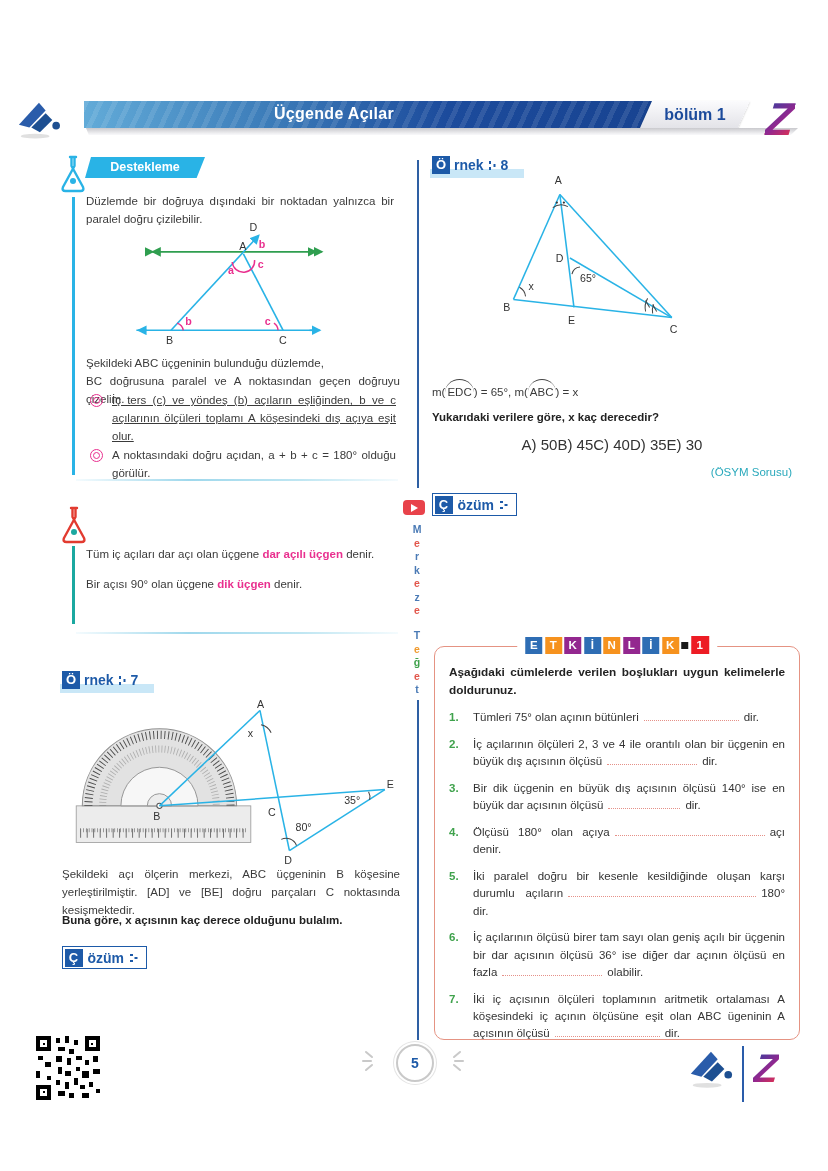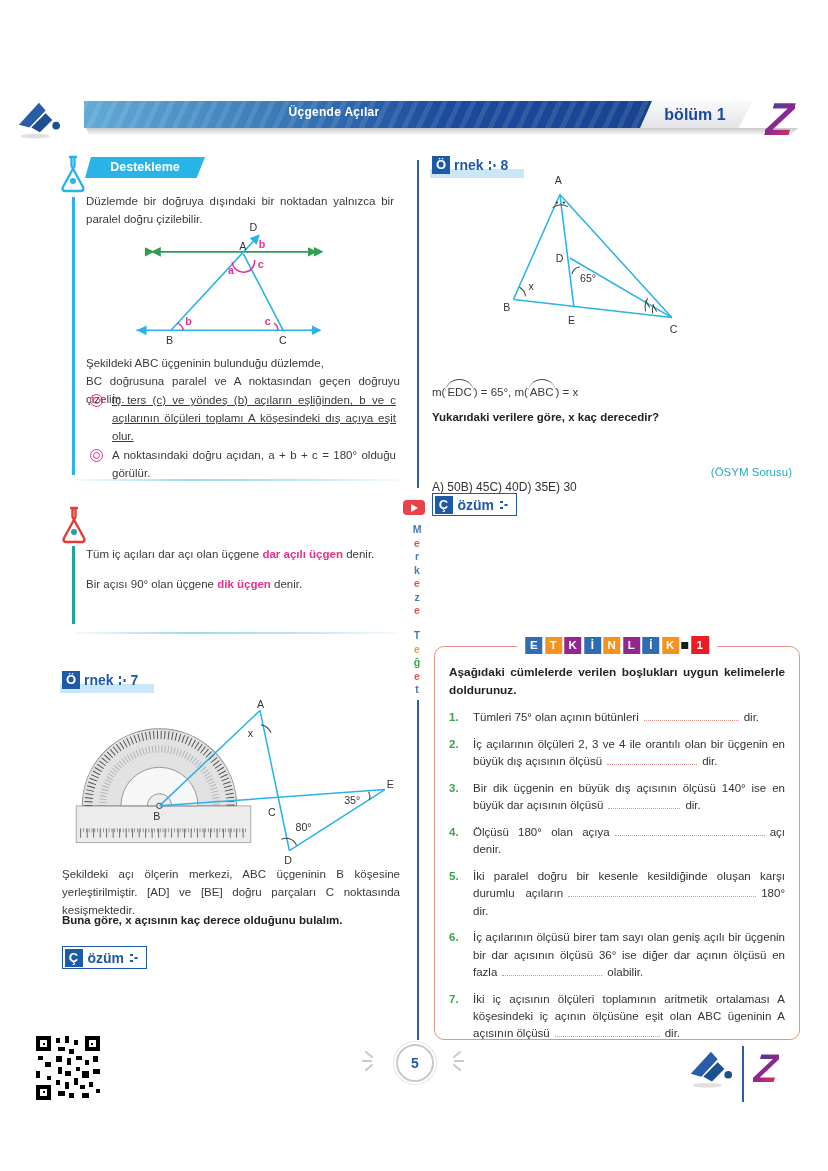--- a/index.html
+++ b/index.html
@@ -7,21 +7,21 @@
         font-family:"Liberation Sans",sans-serif;color:#3a3a3a;}
   .abs{position:absolute;}
 
   
   .hdr-bar{position:absolute;left:84px;top:101px;width:660px;height:27px;
     background:linear-gradient(90deg,#62abd8 0%,#3c7cb9 28%,#1c4b9c 55%,#16408c 100%);
     clip-path:polygon(0 0,100% 0,98.5% 100%,0 100%);}
   .hdr-stripes{position:absolute;inset:0;
     background:repeating-linear-gradient(115deg,rgba(255,255,255,.10) 0 5px,transparent 5px 13px);}
   .hdr-title{position:absolute;left:0;right:160px;top:4px;text-align:center;color:#fff;
-    font-size:12px;font-weight:bold;letter-spacing:.3px;}
+    font-size:16px;font-weight:bold;letter-spacing:.3px;}
   .hdr-bolum{position:absolute;left:646px;top:101px;width:98px;height:27px;
     background:linear-gradient(#fbfbfd,#e3e3e8);transform:skewX(-24deg);
     box-shadow:0 1px 2px rgba(0,0,0,.25);}
   .hdr-bolum span{display:block;transform:skewX(24deg);text-align:center;line-height:27px;
     color:#1b4a9b;font-size:16px;font-weight:bold;}
   .hdr-shadow{position:absolute;left:86px;top:128px;width:712px;height:7px;
     background:linear-gradient(#c9c9cd,#f6f6f8 90%);clip-path:polygon(0 0,100% 0,99% 100%,.4% 100%);}
   .zlogo{font-weight:bold;font-style:italic;
     background:linear-gradient(135deg,#3b3e9e 10%,#93278f 55%,#e8334a 95%);
     -webkit-background-clip:text;background-clip:text;color:transparent;
@@ -52,21 +52,21 @@
   .bullet-ic{flex:0 0 11px;width:11px;height:11px;border:1.6px solid #e9308f;border-radius:50%;position:relative;margin-top:2px;}
   .bullet-ic::after{content:"";position:absolute;inset:2px;border:1.2px solid #e9308f;border-radius:50%;}
   .mag{color:#e9308f;font-weight:bold;}
 
   
   svg text{font-family:"Liberation Sans",sans-serif;}
   .fig-pt{font-size:10.5px;fill:#333;}
   .fig-pink{font-size:10.5px;fill:#e9308f;font-weight:bold;}
 
   
-  .opts-row{display:flex;justify-content:flex-start;font-size:12px;color:#333;margin-top:44px;}
+  .opts-row{display:flex;justify-content:center;font-size:15px;color:#333;}
   .src-teal{color:#2aa9bc;font-size:11.5px;text-align:right;}
   .hat{display:inline-block;border-top:1.3px solid #444;border-radius:60% 60% 0 0;padding:6px 2px;line-height:1.15;}
 
   
   .etk-box{position:absolute;left:434px;top:646px;width:364px;height:392px;
     border:1.2px solid #e59383;border-radius:10px;}
   .etk-tiles{position:absolute;left:50%;top:-11px;transform:translateX(-50%);
     display:flex;align-items:center;gap:2.5px;background:#fff;padding:0 8px;}
   .tile{width:17px;height:17px;color:#fff;font-weight:bold;font-size:11.5px;text-align:center;line-height:17px;}
   .t-blue{background:#2e6db4;} .t-orange{background:#f6921e;} .t-purple{background:#93278f;}

